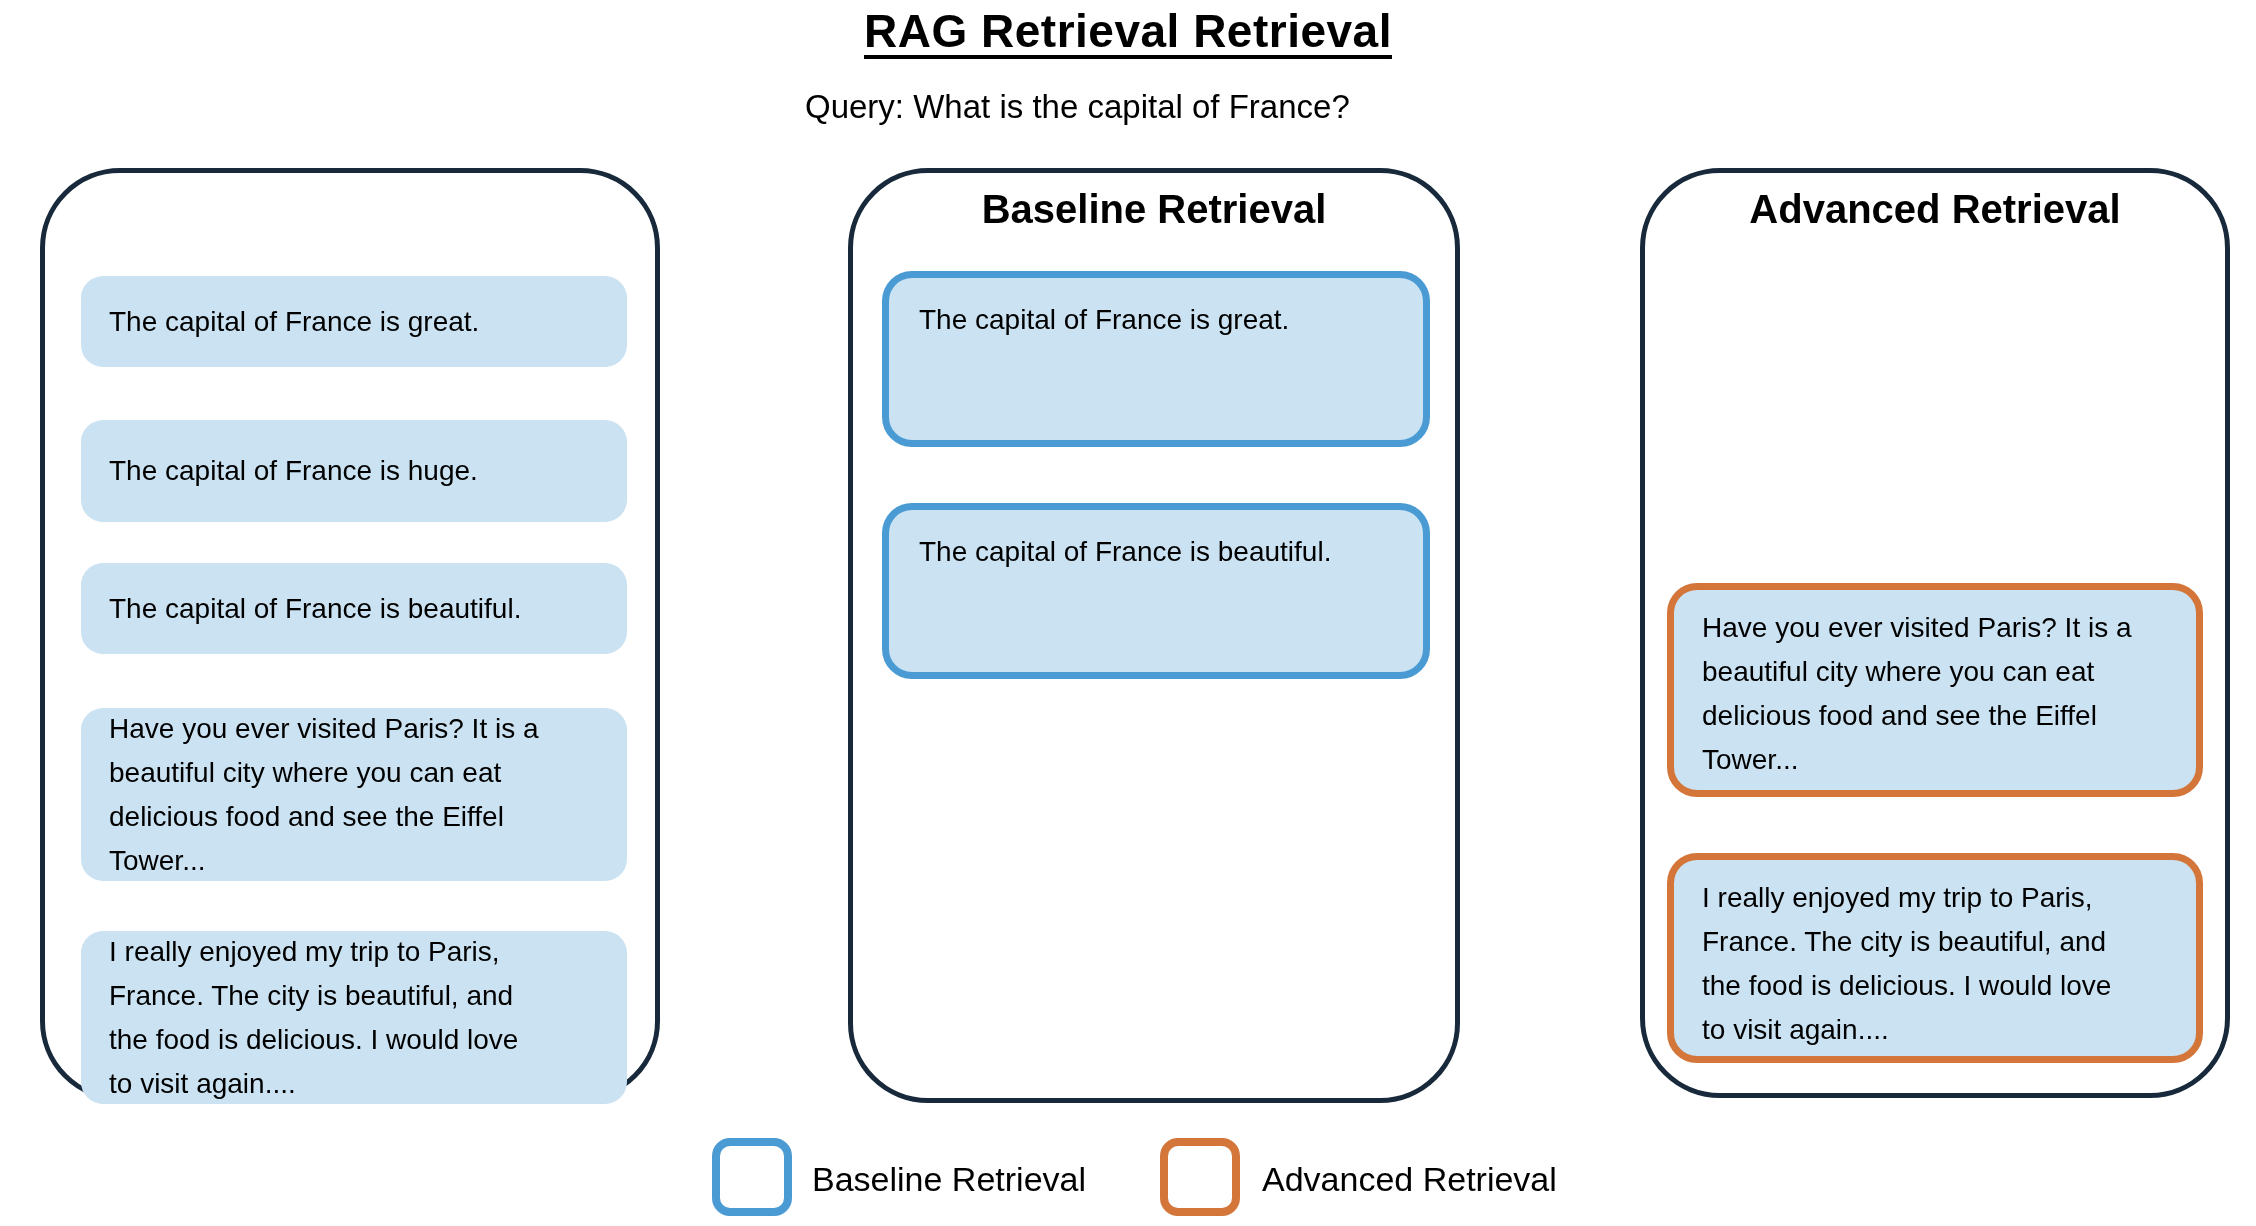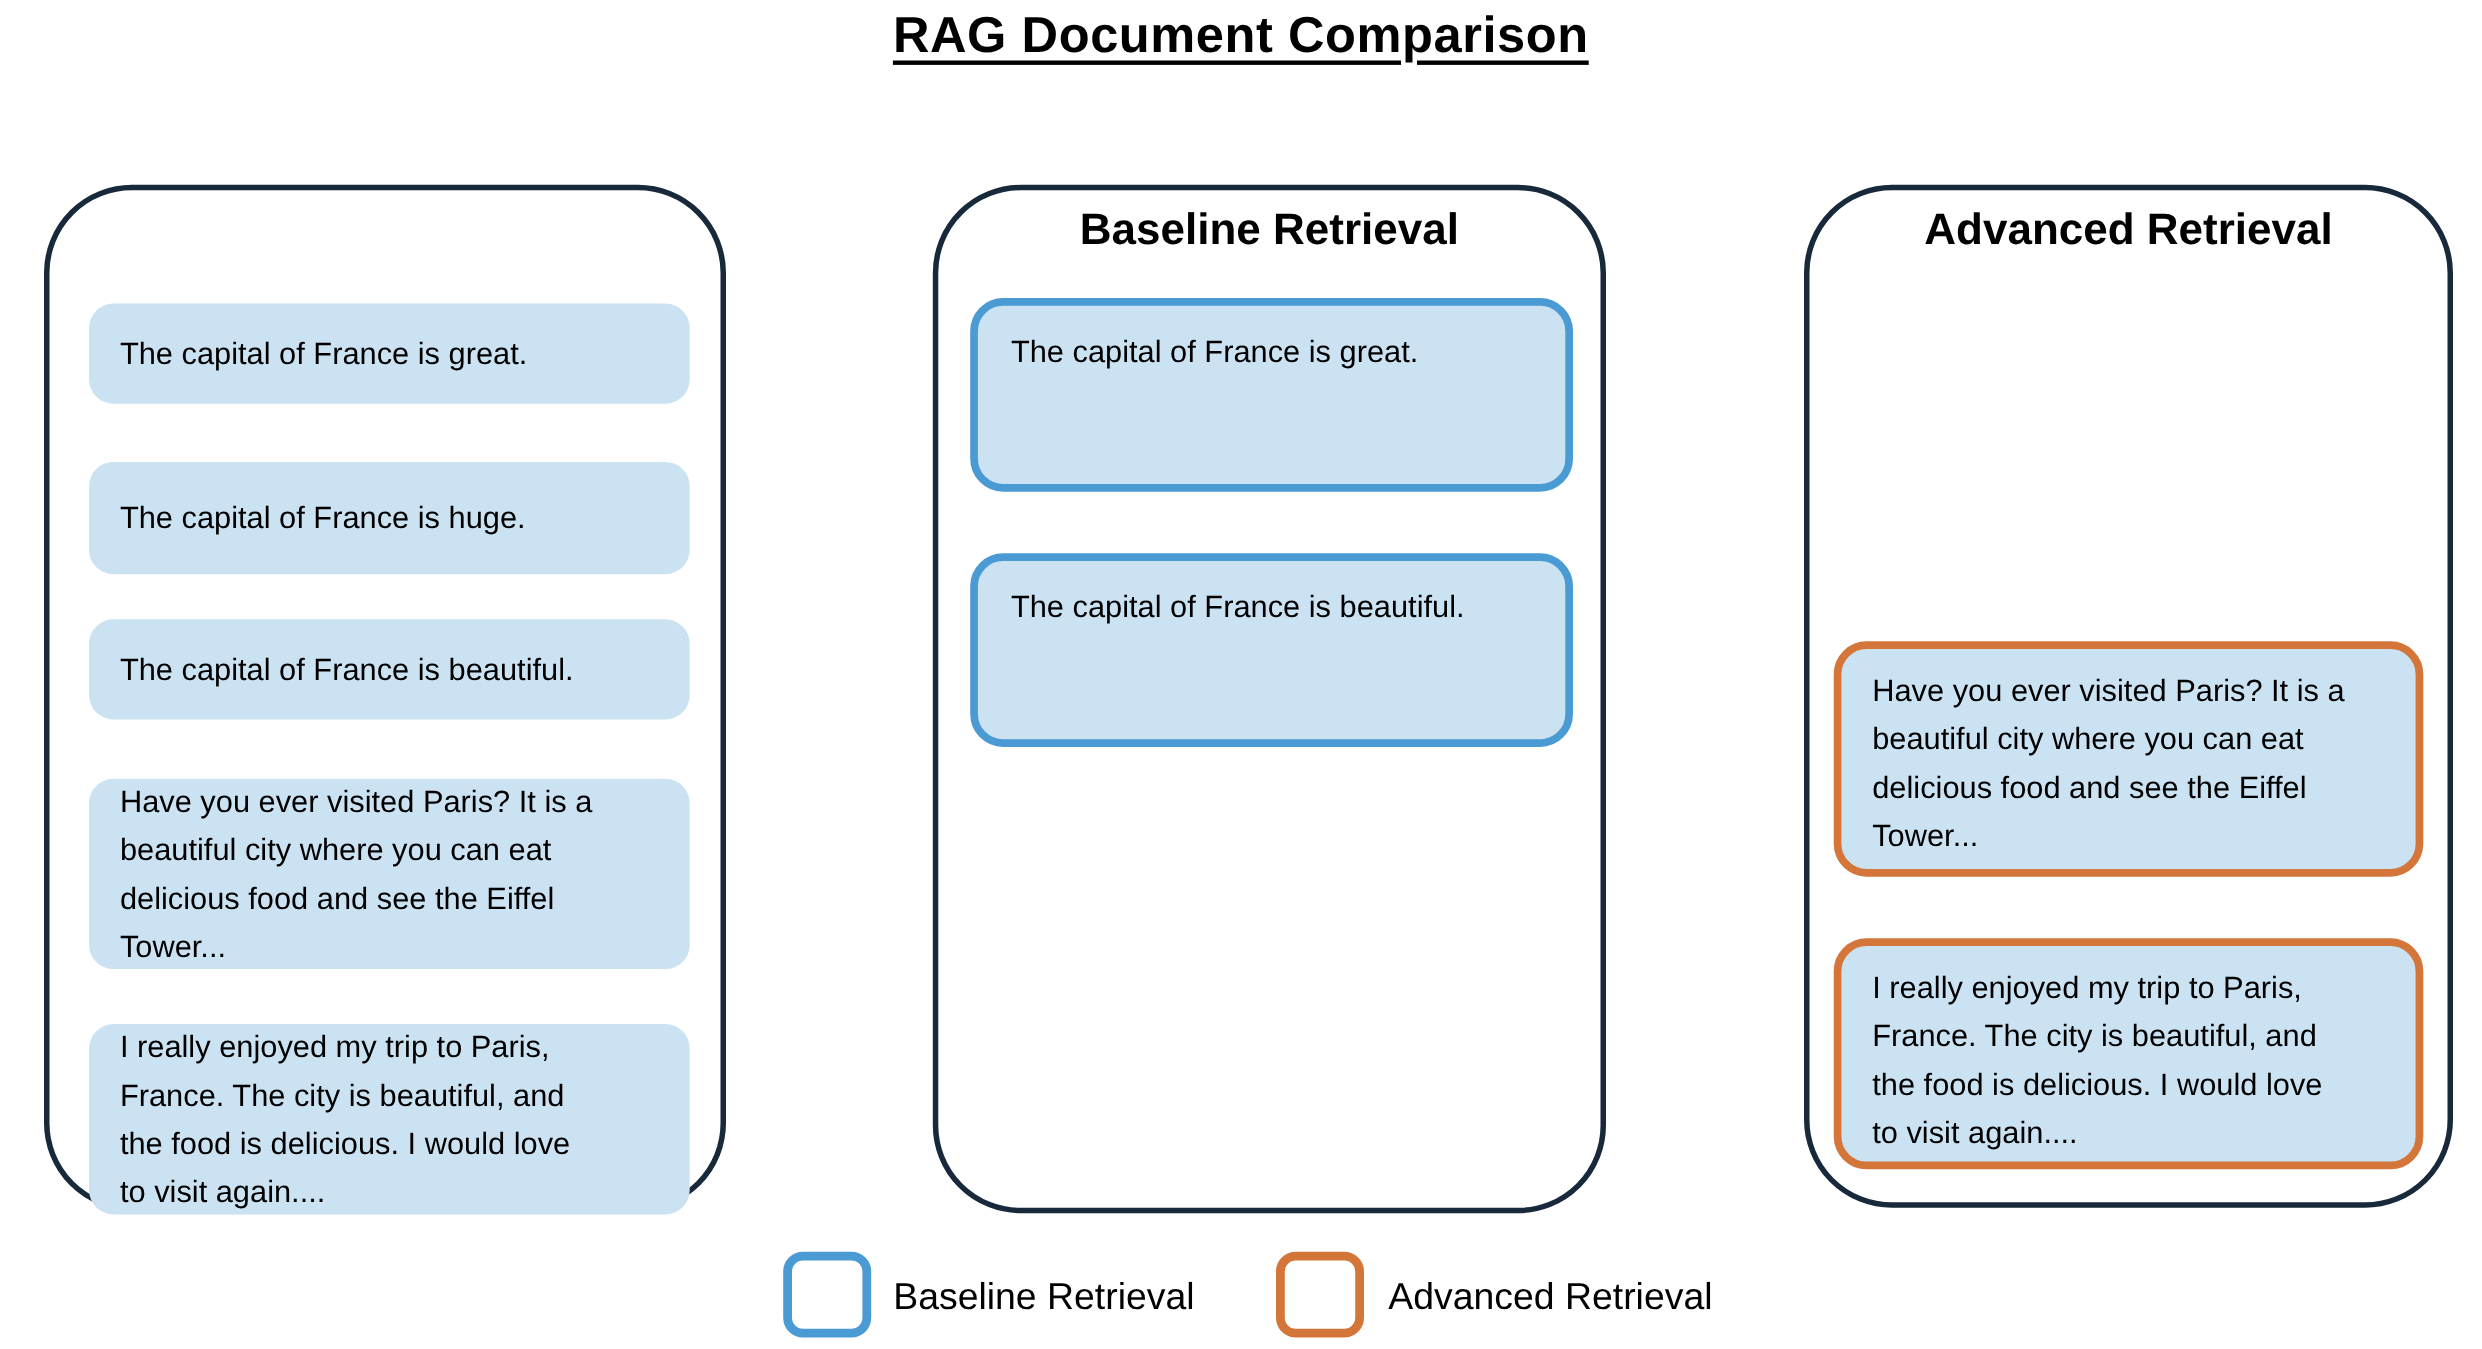--- a/index.html
+++ b/index.html
@@ -130,21 +130,22 @@
     font-size: 34px;
   }
   .legend-label-baseline { left: 812px; }
   .legend-label-advanced { left: 1262px; }
 </style>
 </head>
 <body>
 
 <div class="canvas">
 
-  <div class="title">RAG Document Comparison</div>
+  <div class="title">RAG Retrieval Retrieval</div>
+  <div class="query">Query: What is the capital of France?</div>
 
   <div class="panel panel-documents">
     <div class="card doc-card-0">
       <div class="card-text">The capital of France is great.</div>
     </div>
     <div class="card doc-card-1">
       <div class="card-text">The capital of France is huge.</div>
     </div>
     <div class="card doc-card-2">
       <div class="card-text">The capital of France is beautiful.</div>

